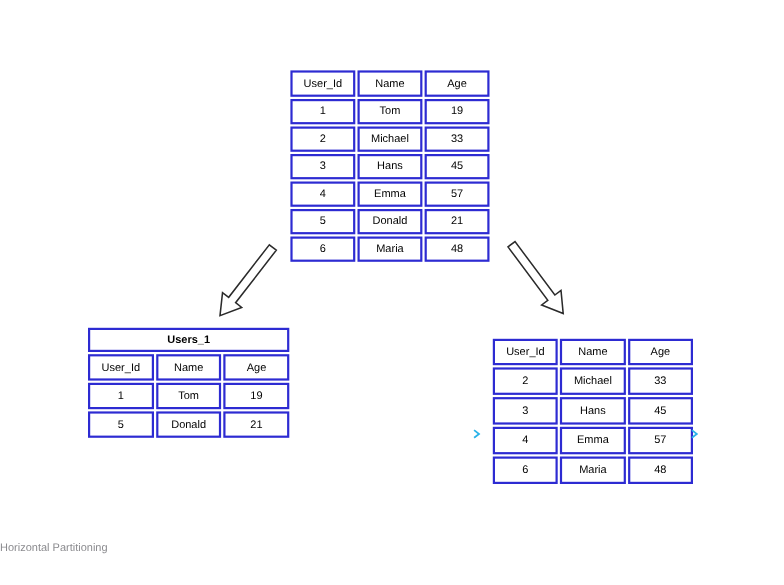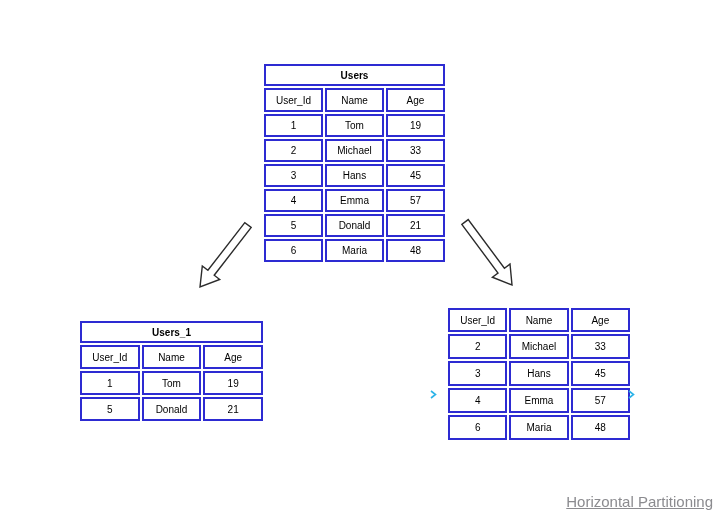--- a/index.html
+++ b/index.html
@@ -25,47 +25,44 @@
   .tbl td{
     border:2px solid var(--table-border);
     background:var(--cell-background);
     text-align:center;vertical-align:middle;
     font-size:10px;color:var(--text);
     padding:0;overflow:hidden;white-space:nowrap;
   }
   .tbl tr.title td{font-weight:bold;height:18px;}
   .tbl tr.hdr td{height:20px;}
   #t-users{left:262px;top:62px;width:185px;}
-  #t-users1{left:78px;top:319px;width:187px;}
+  #t-users1{left:78px;top:296px;width:187px;}
   #t-users2{left:446px;top:306px;width:186px;}
   #t-users tr.row td{height:19px;}
   #t-users1 tr.row td{height:20px;}
   #t-users2 tr.row td{height:21px;}
   .arrow{position:absolute;}
   #arrow-left{left:185px;top:215px;}
   #arrow-right{left:455px;top:215px;}
   .caption{
     position:absolute;left:0;top:493px;width:713px;
-    text-align:right;font-size:15px;color:var(--caption-text);text-decoration:underline;
+    text-align:left;font-size:10px;color:var(--caption-text);
   }
   .conn-mark{position:absolute;}
   #conn-left{left:430px;top:390px;}
   #conn-right{left:628px;top:390px;}
 </style>
 </head>
 <body>
 
 <div class="canvas">
 
   <div class="tbl" id="t-users">
     <table>
       <tbody>
-          <tr class="title">
-        <td colspan="3">Users</td>
-      </tr>
       <tr class="hdr">
         <td>User_Id</td>
         <td>Name</td>
         <td>Age</td>
       </tr>
       <tr class="row">
         <td>1</td>
         <td>Tom</td>
         <td>19</td>
       </tr>

